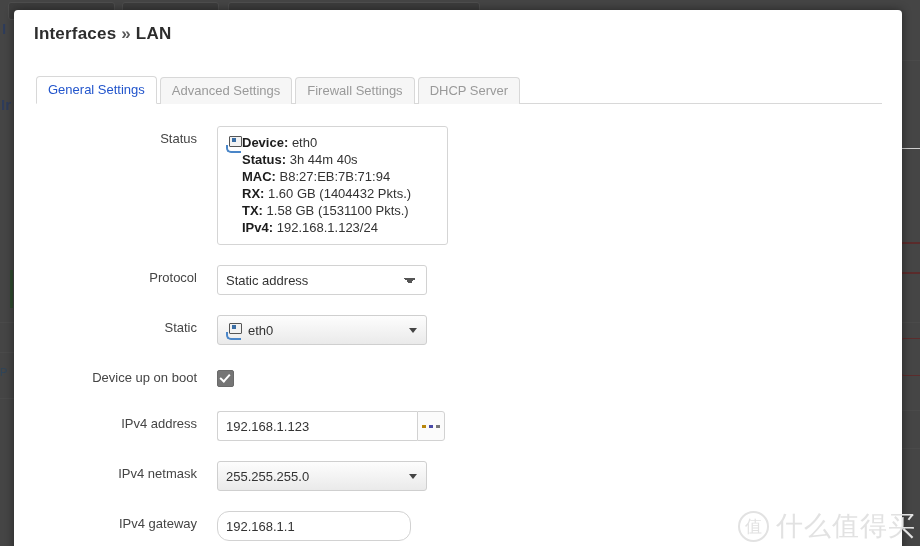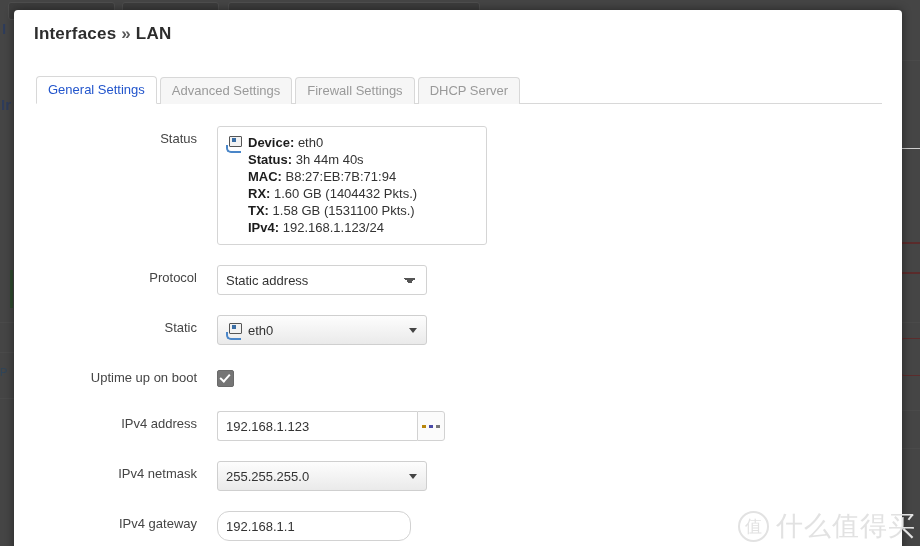--- a/index.html
+++ b/index.html
@@ -174,22 +174,21 @@
     flex: 0 0 auto;
   }
 
   
   .status-box {
     border: 1px solid #d5d5d5;
     border-radius: 3px;
     background: #fff;
     padding: 7px 10px 8px 8px;
     display: flex;
-    gap: 6px;
-    width: 270px;
+    width: 231px;
     box-sizing: border-box;
     line-height: 17px;
   }
   .status-lines {
     font-size: 13px;
     color: #333;
   }
   .status-lines b { color: #1c1c1c; }
   .status-lines div { white-space: nowrap; }
 
@@ -426,21 +425,21 @@
               <span class="scr"></span>
                 <span class="cord"></span>
             </span>
             <span>eth0</span>
             <span class="arrow"></span>
           </div>
         </div>
       </div>
 
       <div class="row">
-        <div class="label">Uptime up on boot</div>
+        <div class="label">Device up on boot</div>
         <div class="field">
           <div class="checkbox"></div>
         </div>
       </div>
 
       <div class="row">
         <div class="label">IPv4 address</div>
         <div class="field">
           <div class="input-group">
             <input class="txt" type="text" value="192.168.1.123" style="">

